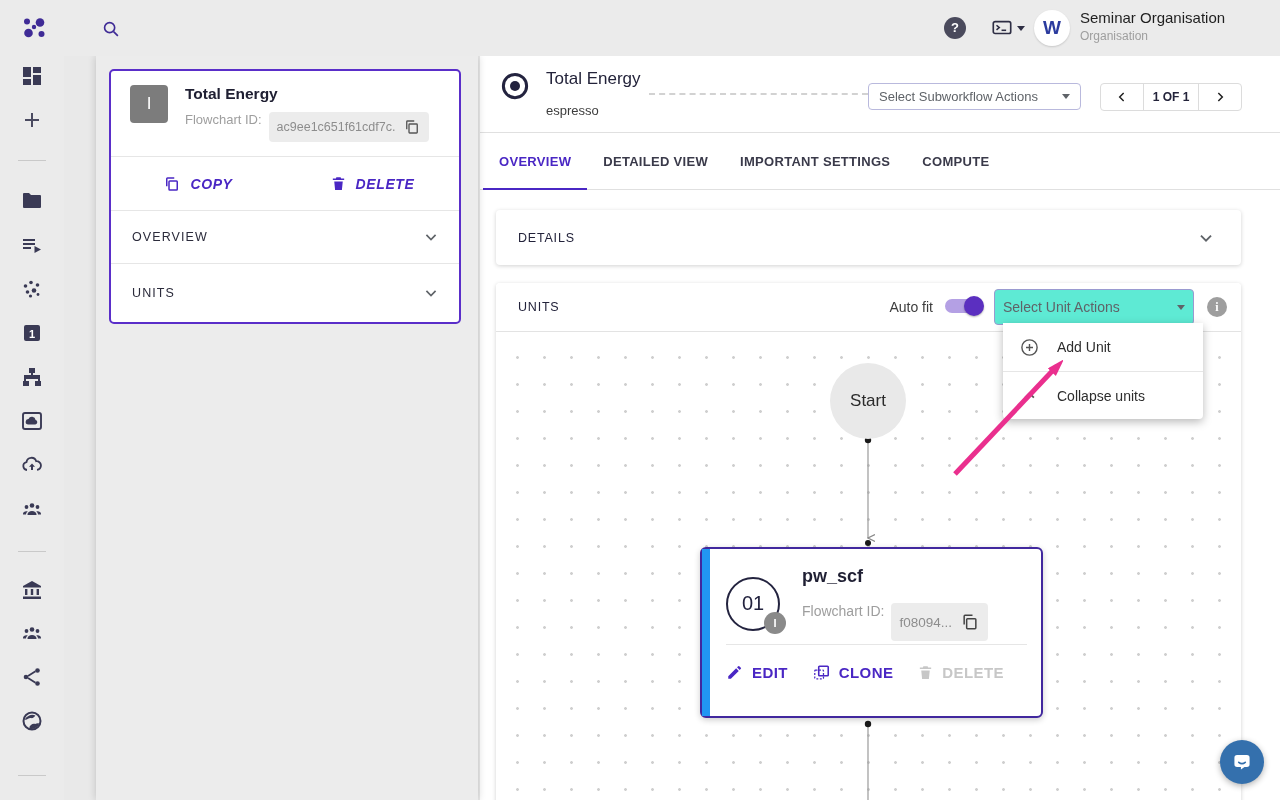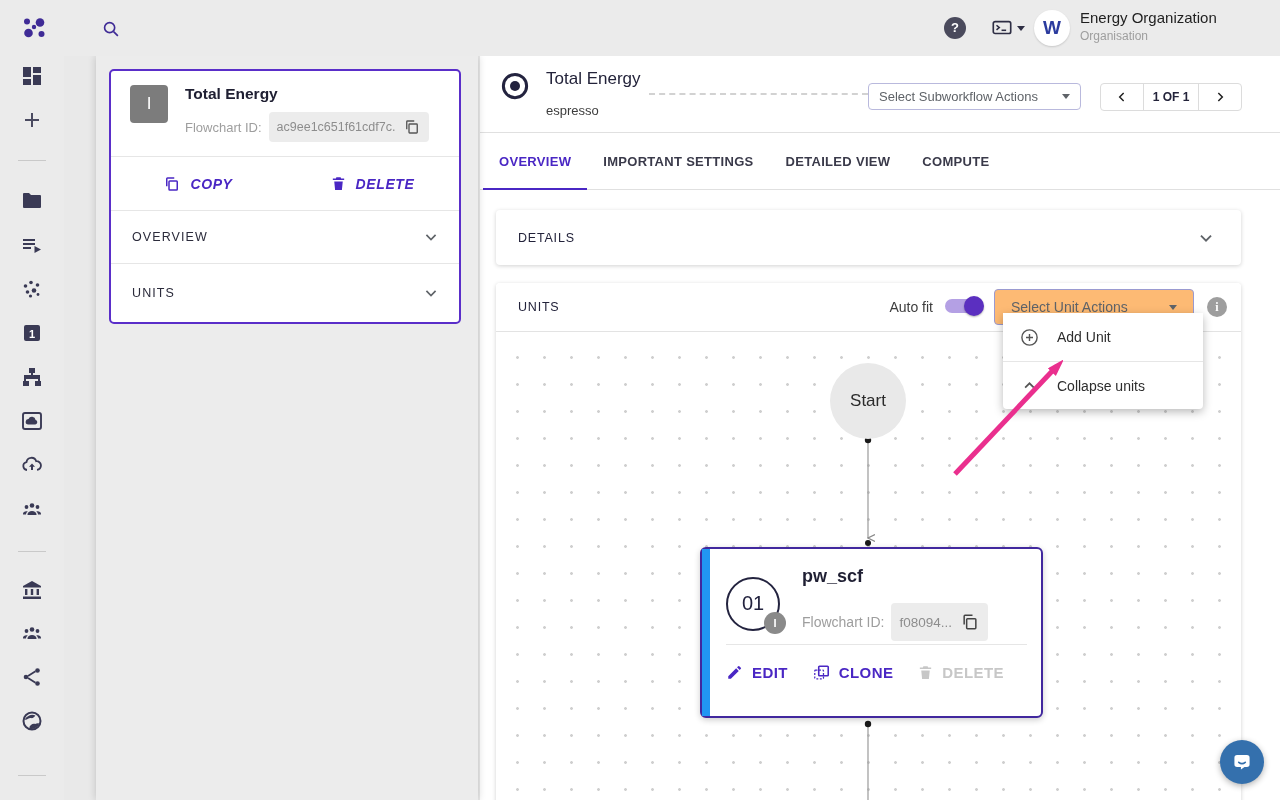--- a/index.html
+++ b/index.html
@@ -29,21 +29,21 @@
   
   #left-panel { position:absolute; left:96px; top:56px; width:382px; bottom:0; background:#ececec;
     box-shadow:0 0 8px rgba(0,0,0,.18); z-index:40; }
   #wf-card { position:absolute; left:13px; top:13px; width:352px; background:#fff;
     border:2px solid #5a2ec9; border-radius:5px; }
   .wf-row { border-bottom:1px solid #e6e6e6; }
   #wf-head { display:flex; padding:14px 16px 14px 19px; gap:17px; }
   #wf-badge { width:38px; height:38px; background:#7c7c7c; border-radius:4px; color:#fff;
     font-size:17px; text-align:center; line-height:38px; flex:none; }
   #wf-title { font-size:15.5px; font-weight:bold; color:#202033; margin-bottom:9px; }
-  .id-row { display:flex; align-items:center; gap:7px; }
+  .id-row { display:flex; gap:7px; }
   .id-label { font-size:13px; color:#9e9e9e; white-space:nowrap; }
   .id-box { background:#ececec; border-radius:4px; height:30px; display:flex; align-items:center;
     padding:0 8px; gap:8px; color:#8d8d8d; font-size:12.5px; }
   .id-box .idtext { max-width:118px; overflow:hidden; white-space:nowrap; }
   #wf-actions { display:flex; height:54px;font-style:italic; }
   .wf-action { flex:1; display:flex; align-items:center; justify-content:center; gap:9px;
     color:#4a27c4; font-weight:bold; font-size:14px; letter-spacing:.6px; cursor:pointer; }
   .wf-section { display:flex; align-items:center; justify-content:space-between;
     padding:0 18px 0 21px; height:53px; cursor:pointer; font-size:12.5px; letter-spacing:1.1px; color:#2b2b3b; }
   .wf-section:last-child { border-bottom:none; height:58px; }
@@ -81,22 +81,22 @@
   .sec-label { font-size:12.5px; letter-spacing:.8px; color:#22223a; }
 
   #units-card { top:227px; height:527px; overflow:hidden; }
   #units-head { height:49px; border-bottom:1px solid #e3e3e3; display:flex; align-items:center;
     padding:0 14px 0 22px; position:relative; background:#fff; z-index:5; }
   #units-right { position:absolute; right:14px; display:flex; align-items:center; gap:13px; }
   #autofit { display:flex; gap:12px; font-size:14px; color:#3d3d3d; }
   #toggle { width:36px; height:14px; background:#b4a0e4; border-radius:7px; position:relative; cursor:pointer; }
   #toggle-knob { position:absolute; right:-3px; top:-3px; width:20px; height:20px; border-radius:50%;
     background:#5b2fc0; box-shadow:0 1px 2px rgba(0,0,0,.3); }
-  #unit-actions { width:200px; height:36px; border:1px solid #9a9ad0; border-radius:4px; background:#fdba74;
-    display:flex; align-items:center; justify-content:space-between; padding:0 16px;
+  #unit-actions { width:200px; height:36px; border:1px solid #9a9ad0; border-radius:4px; background:#5eead4;
+    display:flex; align-items:center; justify-content:space-between; padding:0 8px;
     color:#5f6368; font-size:14px; cursor:pointer; }
   #info-ic { width:20px; height:20px; border-radius:50%; background:#9e9e9e; color:#fff;
     font-size:12px; font-weight:bold; text-align:center; line-height:20px; font-family:"Liberation Serif",serif; }
 
   #canvas { position:absolute; top:49px; left:0; right:0; bottom:0; background:#fff;
     background-image:radial-gradient(circle,#cfcfcf 1.3px,transparent 1.5px); background-size:27px 27px;
     background-position:8px 12px; }
   #start-node { position:absolute; left:334px; top:31px; width:76px; height:76px; border-radius:50%;
     background:#e9e9e9; display:flex; align-items:center; justify-content:center; font-size:17px; color:#2b2b2b; }
   #connectors { position:absolute; left:0; top:0; pointer-events:none; }
@@ -110,21 +110,21 @@
     display:flex; align-items:center; justify-content:center; font-size:20px; color:#23233f; flex:none; }
   #unit-badge { position:absolute; right:-8px; bottom:-5px; width:22px; height:22px; border-radius:50%;
     background:#8a8a8a; color:#fff; font-size:11px; font-weight:bold; text-align:center; line-height:22px; }
   #unit-name { font-size:18px; font-weight:bold; color:#1f1f33; margin-bottom:16px; }
   #unit-actions-row { position:absolute; left:24px; right:14px; bottom:0; height:88px; display:flex;
     align-items:center; gap:24px; }
   .unit-btn { display:flex; align-items:center; gap:8px; font-size:15px; font-weight:bold;
     letter-spacing:.4px; color:#4a27c4; cursor:pointer; }
   .unit-btn.disabled { color:#c7c7c7; cursor:default; }
 
-  #actions-menu { position:absolute; left:523px; top:257px; width:200px; background:#fff; z-index:45;
+  #actions-menu { position:absolute; left:523px; top:267px; width:200px; background:#fff; z-index:45;
     border-radius:0 0 4px 4px; box-shadow:0 3px 10px rgba(0,0,0,.28); }
   .menu-item { height:48px; display:flex; align-items:center; gap:17px; padding-left:16px;
     font-size:14px; color:#2d2d2d; cursor:pointer; }
   .menu-item + .menu-item { border-top:1px solid #e6e6e6; }
 
   #pink-arrow { position:absolute; left:0; top:0; z-index:50; pointer-events:none; }
 
   #chat-bubble { position:absolute; right:16px; bottom:16px; width:44px; height:44px; border-radius:50%;
     background:#3470ad; z-index:70; display:flex; align-items:center; justify-content:center;
     box-shadow:0 2px 6px rgba(0,0,0,.3); cursor:pointer; }
@@ -154,21 +154,21 @@
   <div id="console-btn">
     <svg width="24" height="22" viewBox="0 0 24 24">
       <rect x="2.5" y="5" width="19" height="13" rx="2" fill="none" stroke="#2e2e44" stroke-width="1.8"></rect>
       <path d="M6 9l3 2.5L6 14" fill="none" stroke="#2e2e44" stroke-width="1.7"></path>
       <path d="M11.5 14.5h5" stroke="#2e2e44" stroke-width="1.7"></path>
     </svg>
     <span class="caret-down"></span>
   </div>
   <div id="avatar">W</div>
   <div id="org-block">
-    <div id="org-name">Energy Organization</div>
+    <div id="org-name">Seminar Organisation</div>
     <div id="org-type">Organisation</div>
   </div>
 </div>
 
 <div id="rail">
   <div class="rail-icon" style="top:8px">
     <svg width="24" height="24" viewBox="0 0 24 24" fill="#3a3a55">
         <path d="M3 3h8v10H3zM13 3h8v6h-8zM13 11h8v10h-8zM3 15h8v6H3z"></path>
       </svg>
   </div>
@@ -349,22 +349,22 @@
       <div class="pager-btn">
         <svg width="16" height="16" viewBox="0 0 24 24">
             <path d="M9.5 6l6 6-6 6" fill="none" stroke="#1f1f1f" stroke-width="2.2"></path>
           </svg>
       </div>
     </div>
   </div>
 
   <div id="tabs">
     <div class="tab active">OVERVIEW</div>
+    <div class="tab">DETAILED VIEW</div>
     <div class="tab">IMPORTANT SETTINGS</div>
-    <div class="tab">DETAILED VIEW</div>
     <div class="tab">COMPUTE</div>
   </div>
 
   <div id="details-card" class="card">
     <span class="sec-label">DETAILS</span>
     <svg width="22" height="22" viewBox="0 0 24 24">
       <path d="M6.5 9.5l5.5 5.5 5.5-5.5" fill="none" stroke="#5f6368" stroke-width="2"></path>
     </svg>
   </div>
 

